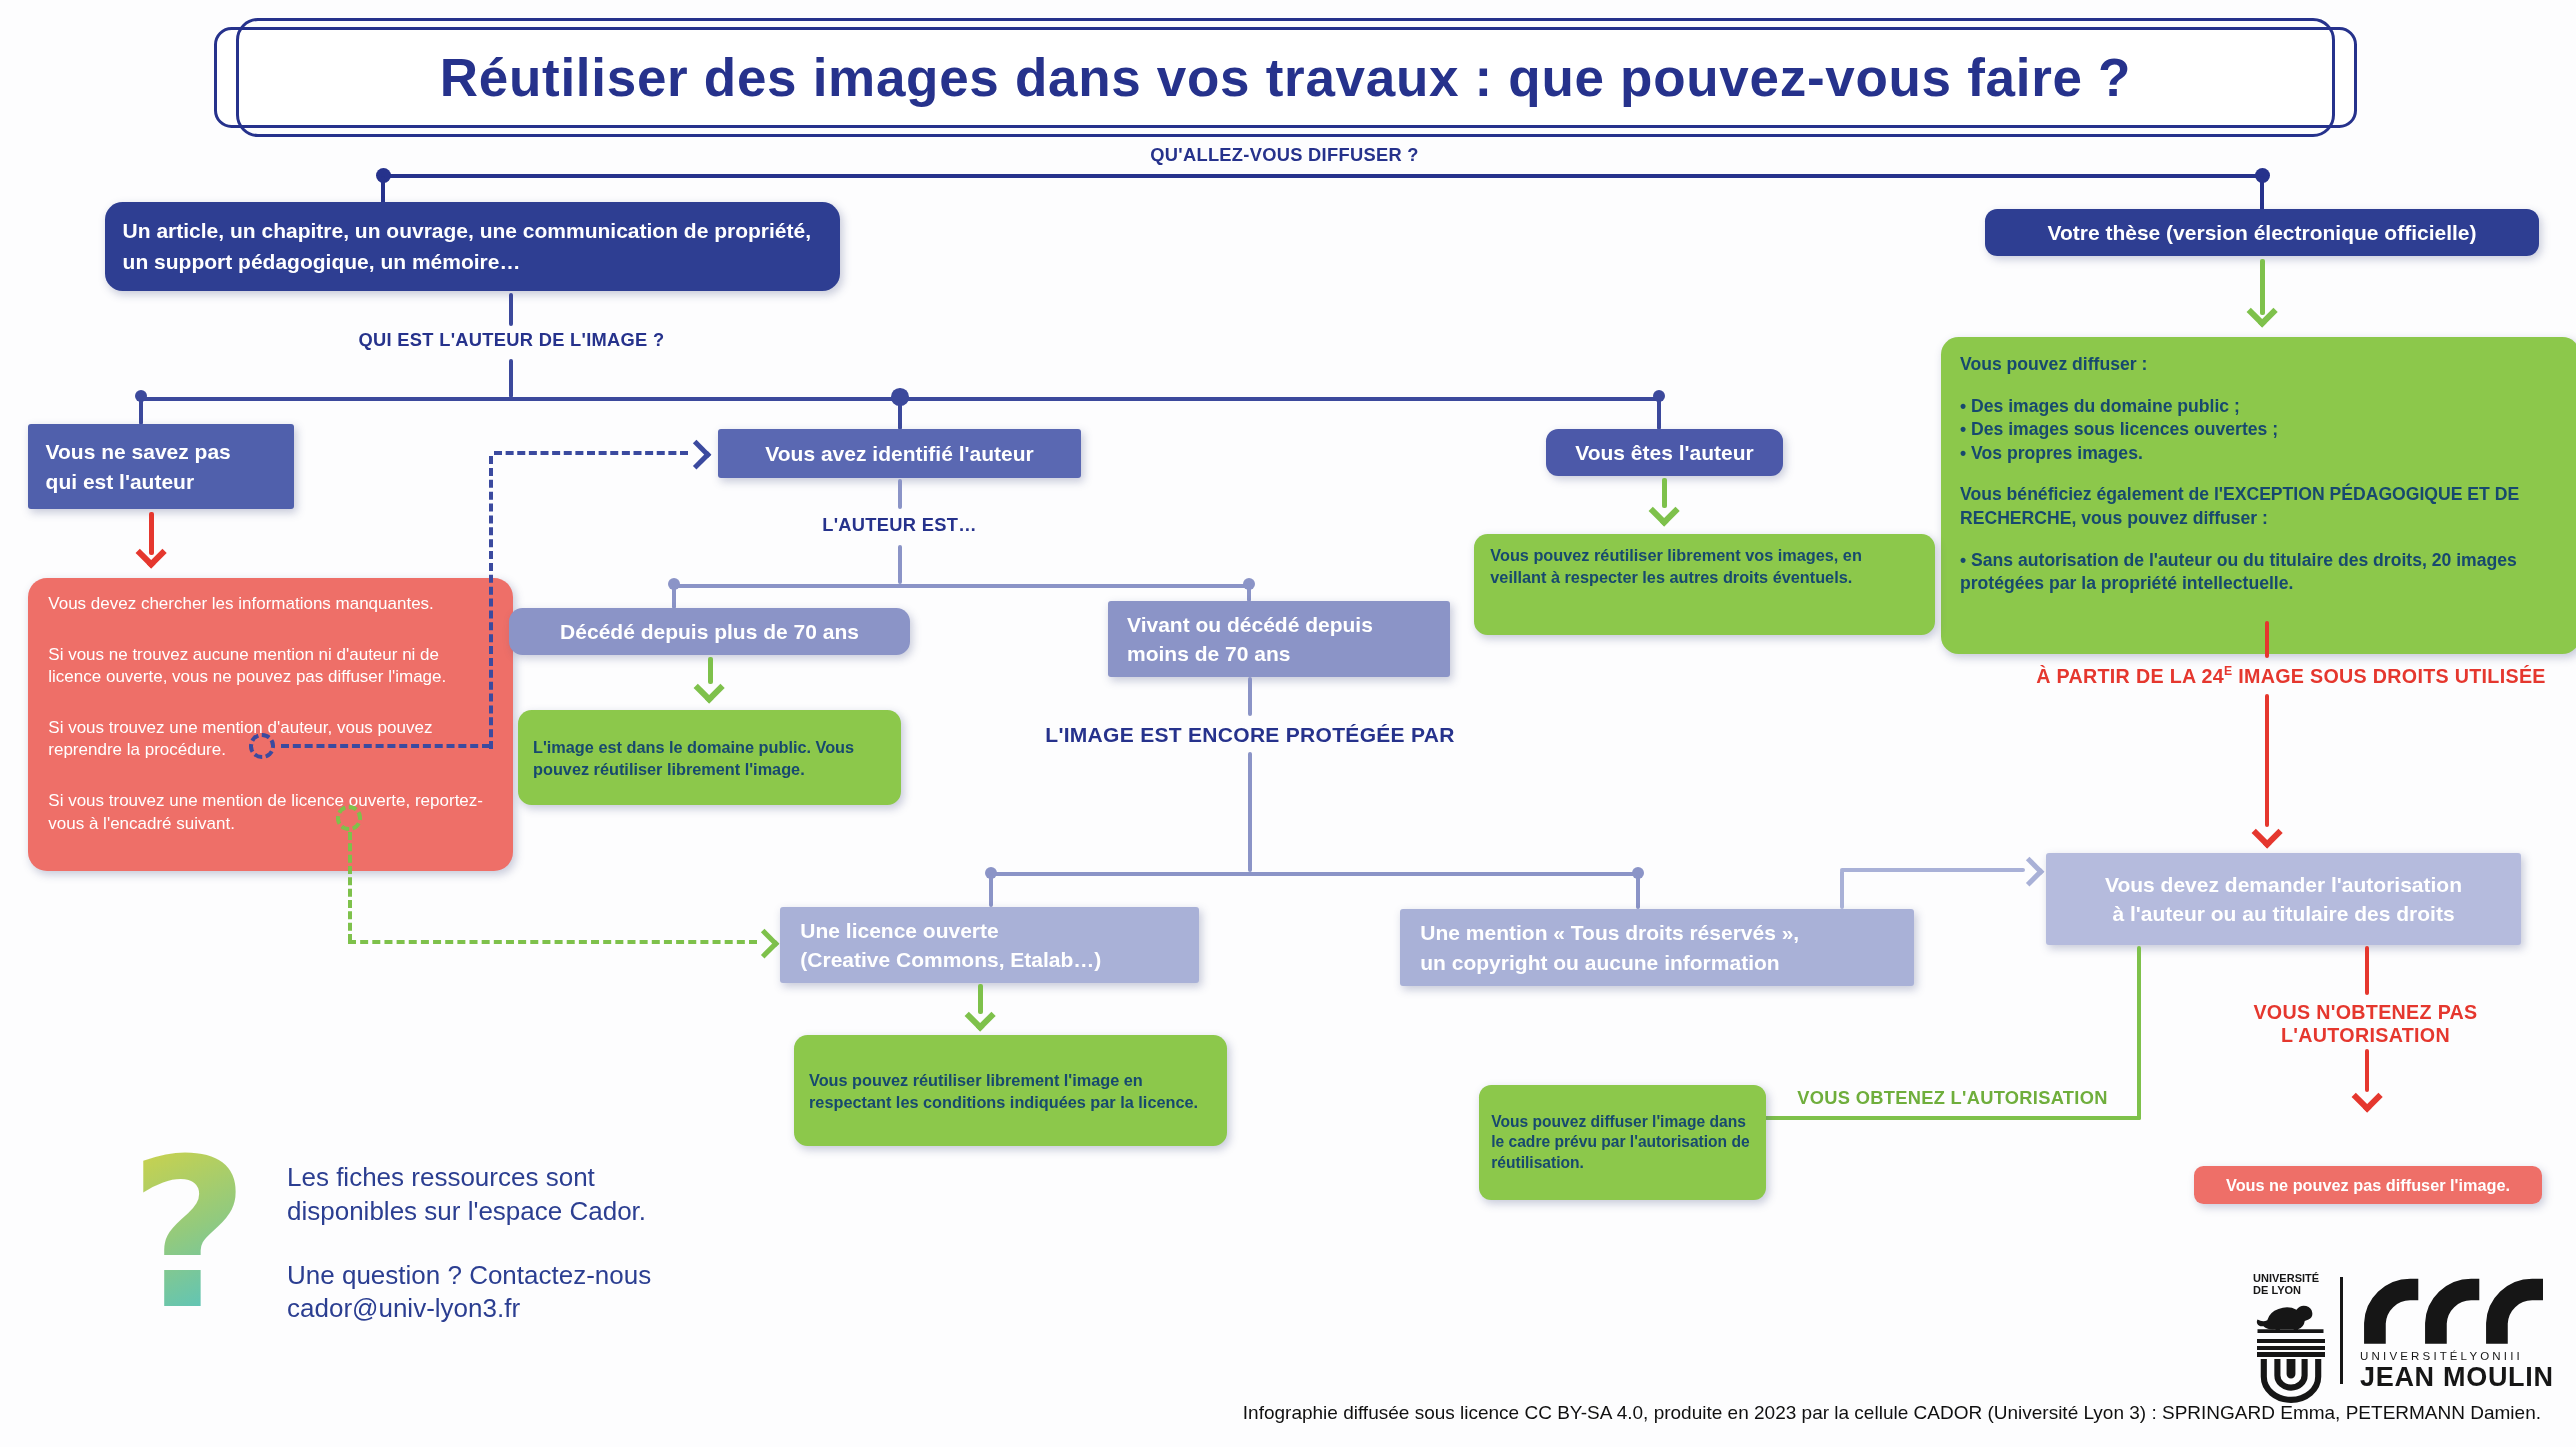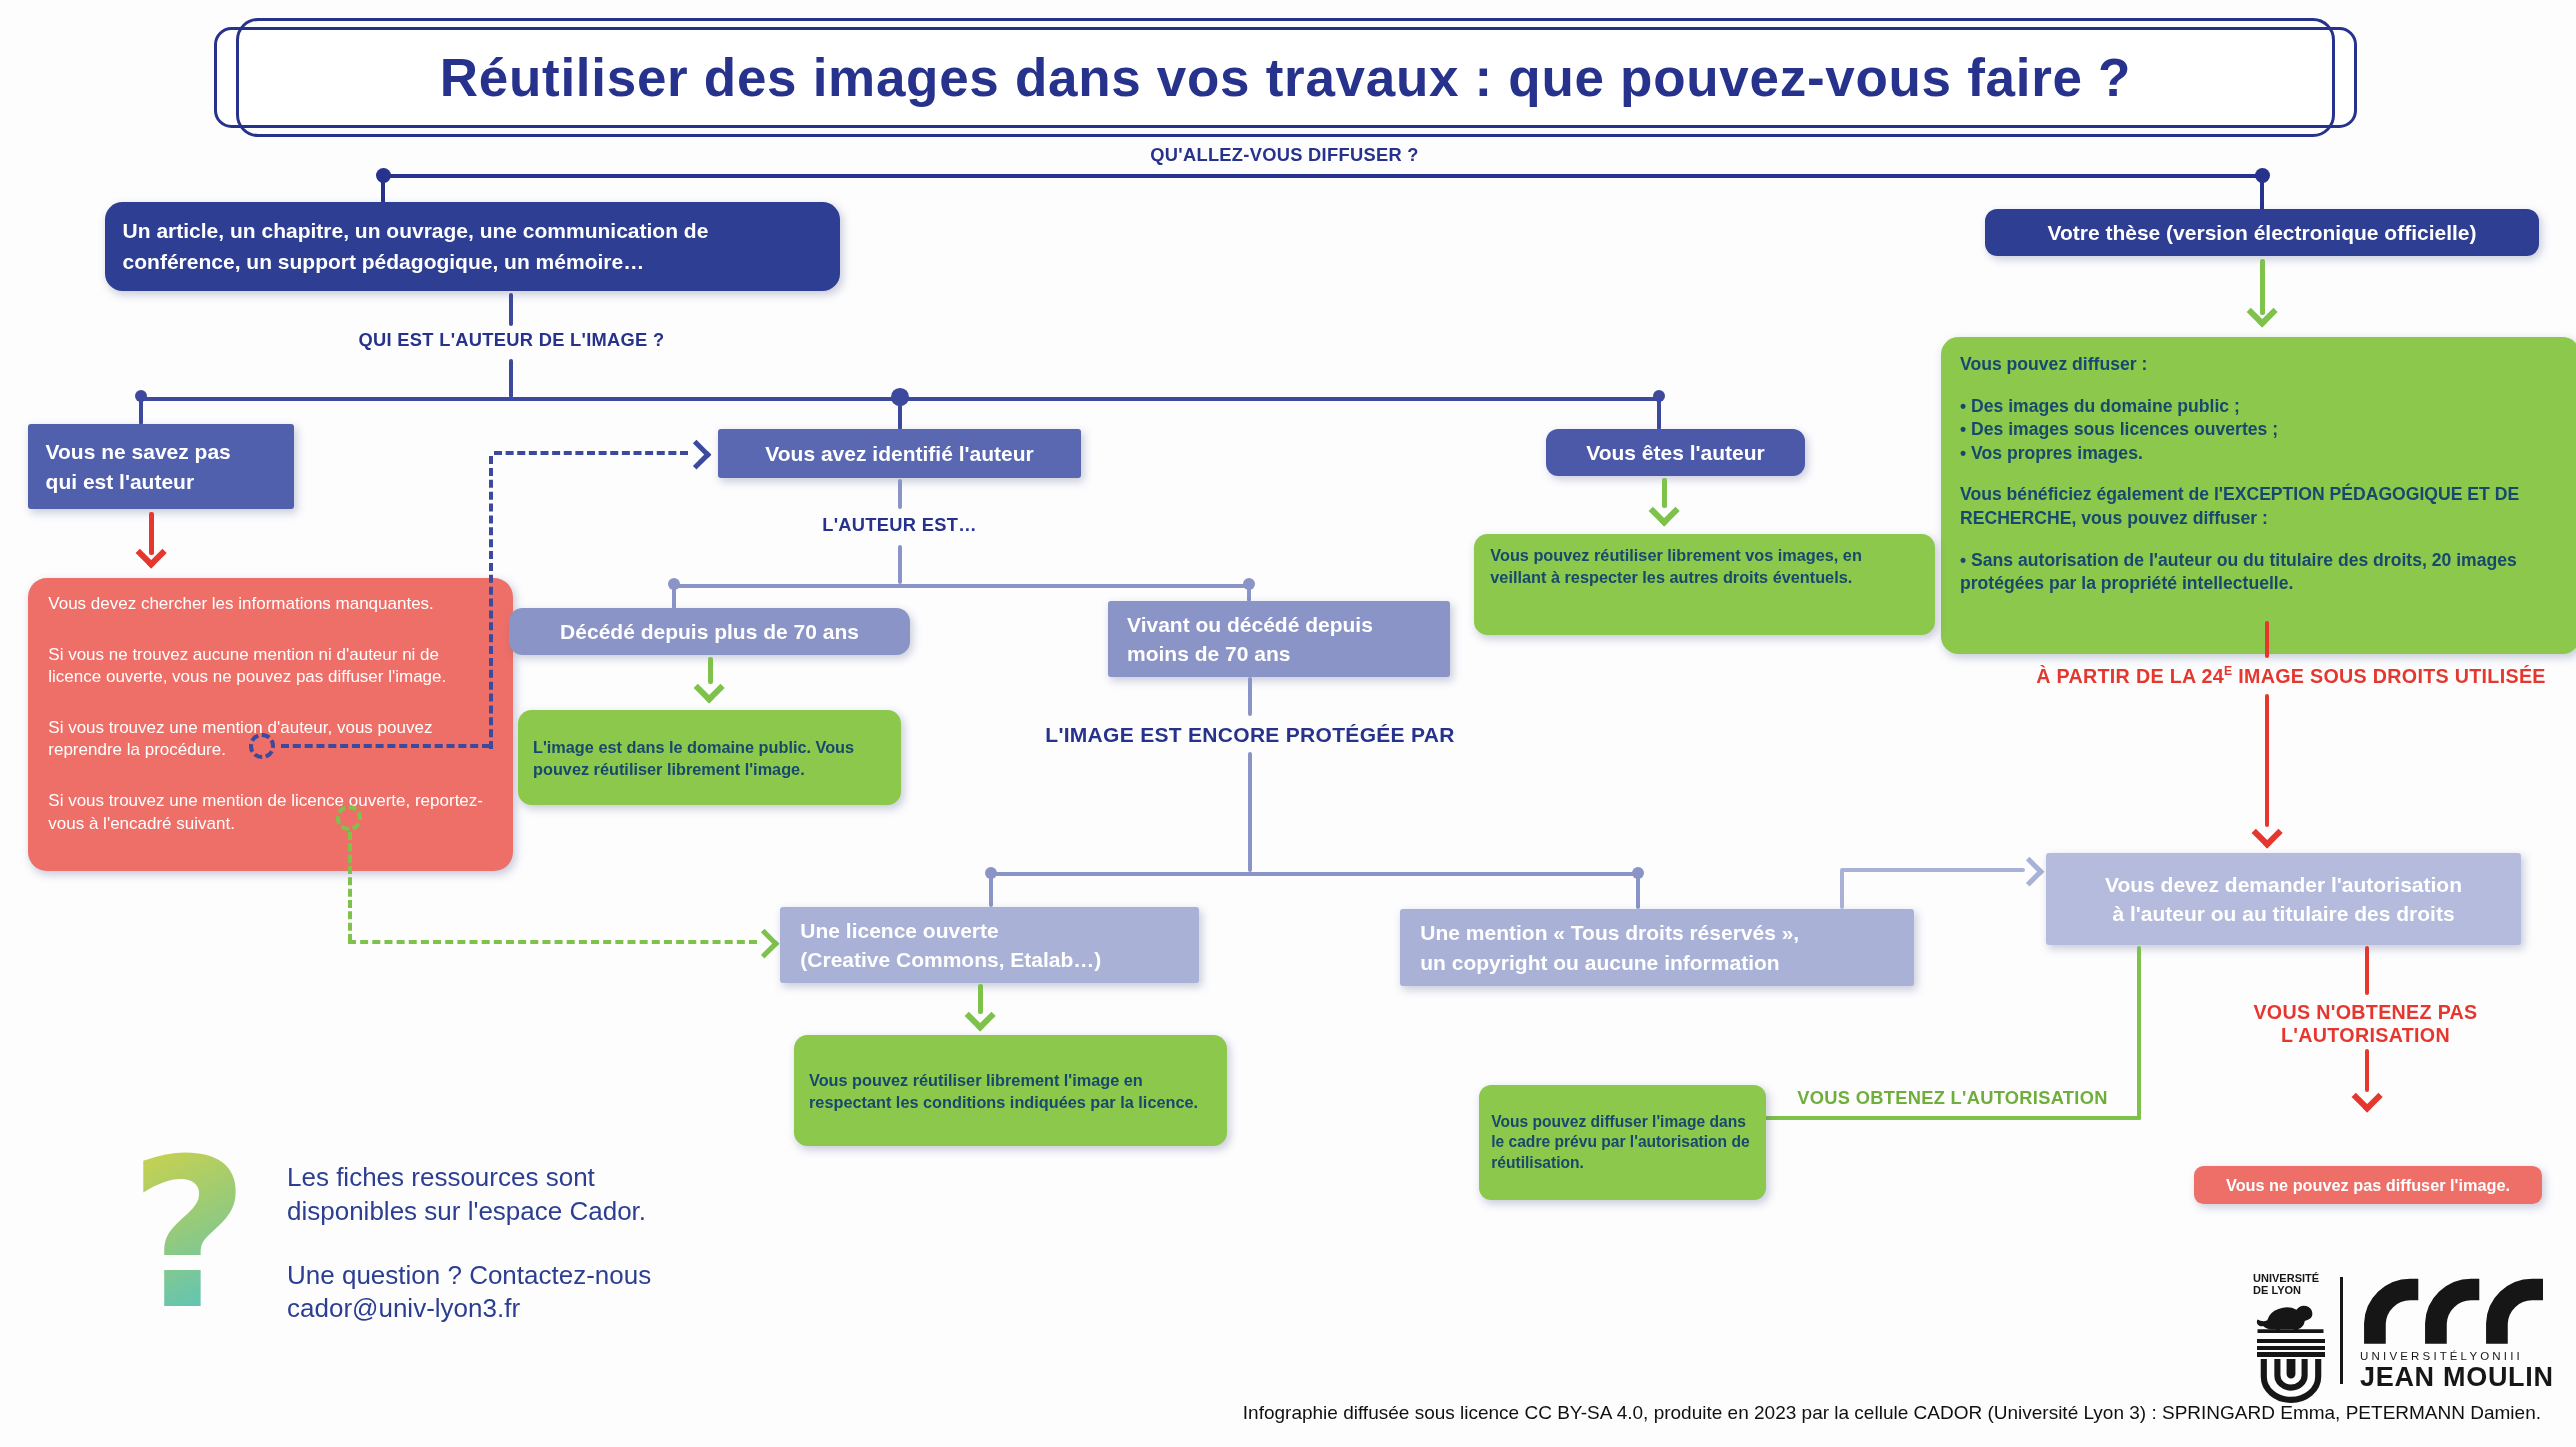--- a/index.html
+++ b/index.html
@@ -51,21 +51,21 @@
   <div class="lbl navy-t" style="left:878px;top:144px;width:813px;font-size:18.3px;">QU'ALLEZ-VOUS DIFFUSER ?</div>
 
   <div class="hline" style="left:383px;top:174px;width:1880px;background:#26328c;"></div>
   <div class="dot" style="left:376px;top:168px;width:15px;height:15px;background:#26328c;"></div>
   <div class="dot" style="left:2255px;top:168px;width:15px;height:15px;background:#26328c;"></div>
   <div class="vline" style="left:381px;top:176px;height:28.5px;background:#26328c;"></div>
   <div class="vline" style="left:2260px;top:176px;height:35px;background:#26328c;"></div>
 
   <div class="box white" style="left:105px;top:202px;width:700px;height:89px;background:#2e3e92;
        font-size:21px;padding:0 17.6px;line-height:1.45;border-radius:17.6px;">
-    <span>Un article, un chapitre, un ouvrage, une communication de conférence, un support pédagogique, un mémoire…</span>
+    <span>Un article, un chapitre, un ouvrage, une communication de propriété, un support pédagogique, un mémoire…</span>
   </div>
 
   <div class="box white" style="left:1985px;top:209px;width:554px;height:47px;background:#2e3e92;
        font-size:21px;align-items:center;border-radius:12.2px;">
     <span>Votre thèse (version électronique officielle)</span>
   </div>
 
   <div class="vline" style="left:2260px;top:259px;height:56px;width:5.4px;background:#7ec14b;"></div>
   <div class="chev chev-down" style="left:2251px;top:301px;border-color:#7ec14b;border-width:0 6.8px 6.8px 0;"></div>
 
@@ -85,21 +85,21 @@
        font-size:21px;padding-left:17.6px;line-height:1.4;">
     <span>Vous ne savez pas</span>
     <span>qui est l'auteur</span>
   </div>
 
   <div class="box white" style="left:718px;top:429px;width:363px;height:49px;background:#5a68b2;
        font-size:21px;align-items:center;">
     <span>Vous avez identifié l'auteur</span>
   </div>
 
-  <div class="box white" style="left:1546px;top:429px;width:259px;height:47px;background:#4c59a9;
+  <div class="box white" style="left:1546px;top:429px;width:237px;height:47px;background:#4c59a9;
        font-size:21px;align-items:center;border-radius:12.2px;">
     <span>Vous êtes l'auteur</span>
   </div>
 
   <div class="vline" style="left:149px;top:512px;height:43px;width:5.4px;background:#e5372e;"></div>
   <div class="chev chev-down" style="left:140px;top:542px;border-color:#e5372e;border-width:0 6.8px 6.8px 0;"></div>
 
   <div class="box white para" style="left:28px;top:578px;width:444px;height:263px;background:#ee6f68;
        font-size:17px;font-weight:normal;padding:15px 20.3px;line-height:1.3;border-radius:19px;justify-content:flex-start;">
     <p>Vous devez chercher les informations manquantes.</p>

